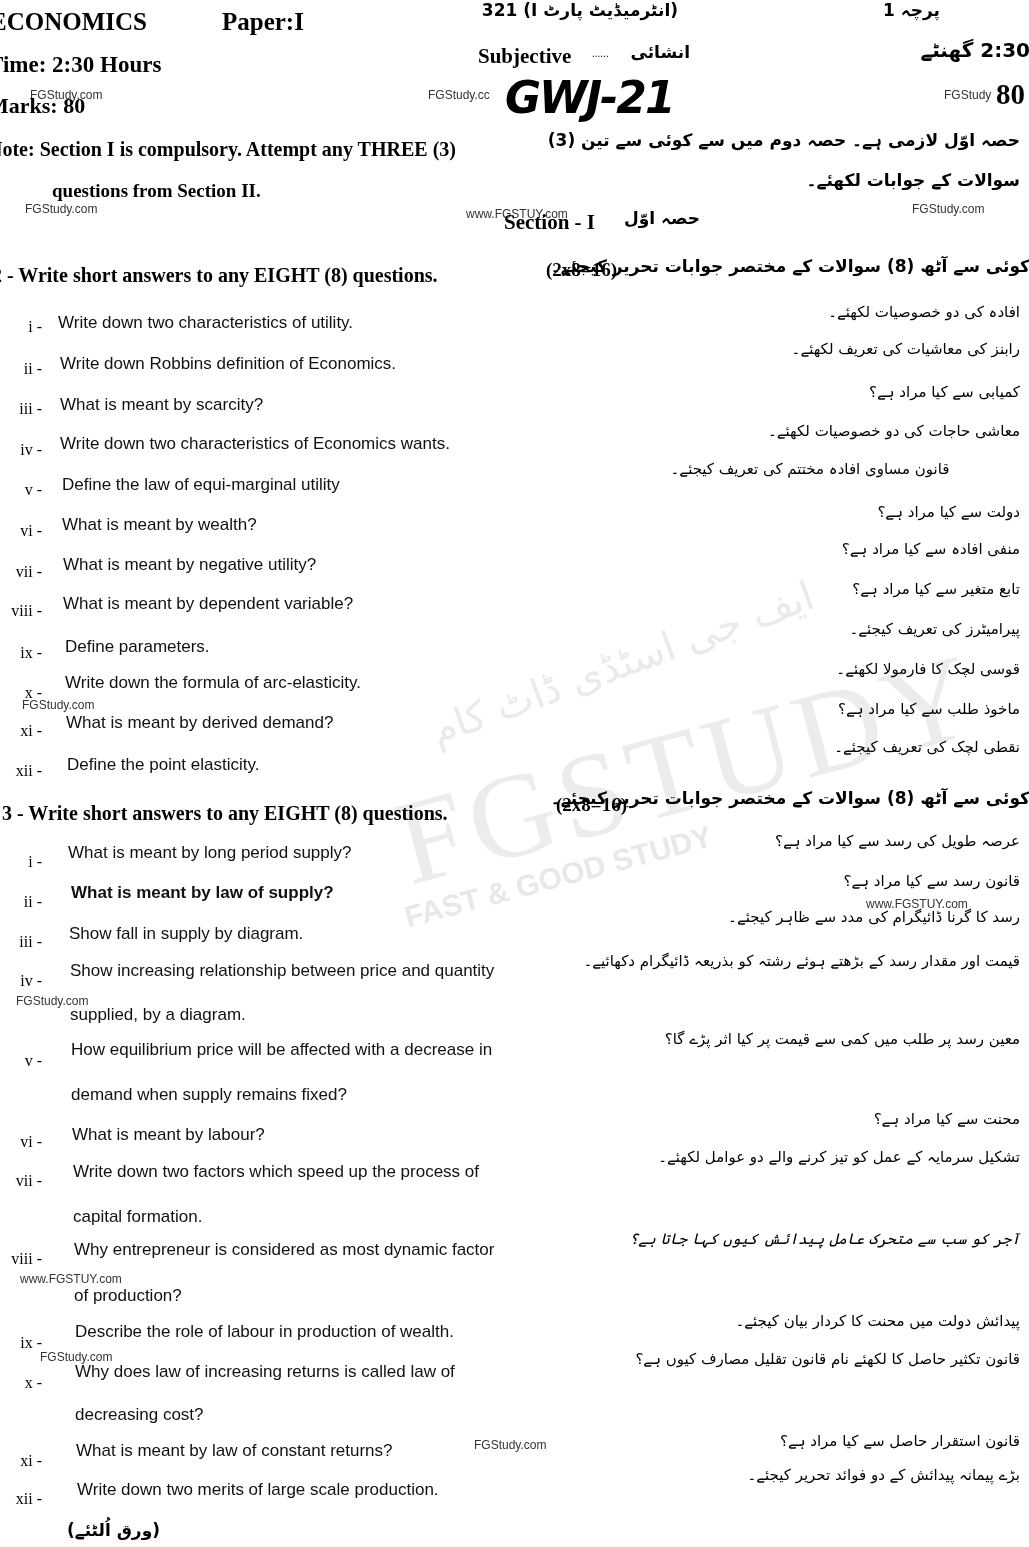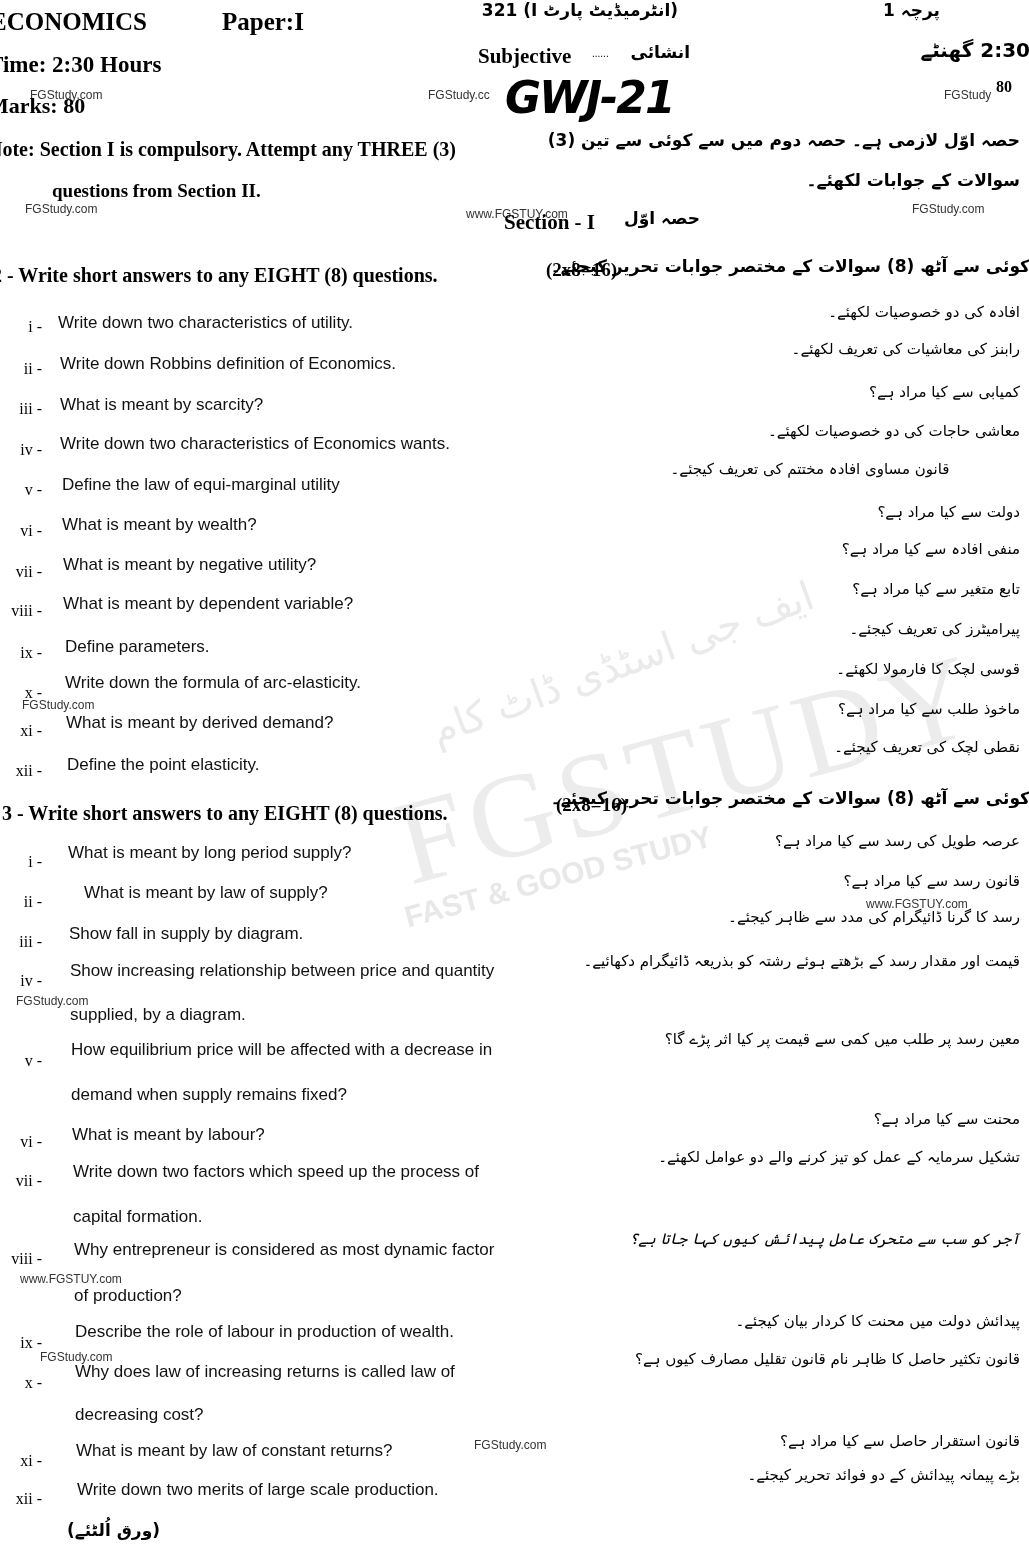--- a/index.html
+++ b/index.html
@@ -48,21 +48,21 @@
   <div class="abs urdu urdu-bold" style="left:478px;top:0px;width:200px;">(انٹرمیڈیٹ پارٹ I)  321</div>
   <div class="abs serif-bold" style="left:478px;top:44px;font-size:21px;">Subjective</div>
   <div class="abs sans" style="left:592px;top:48px;font-size:10px;">......</div>
   <div class="abs urdu urdu-bold" style="left:620px;top:42px;width:70px;">انشائی</div>
   <div class="abs wm" style="left:428px;top:88px;">FGStudy.cc</div>
   <div class="abs hand" style="left:505px;top:72px;">GWJ-21</div>
 
   <div class="abs urdu urdu-bold" style="left:860px;top:0px;width:80px;">پرچہ  1</div>
   <div class="abs urdu urdu-bold" style="left:900px;top:38px;width:130px;font-size:20px;">2:30  گھنٹے</div>
   <div class="abs wm" style="left:944px;top:88px;">FGStudy</div>
-  <div class="abs serif-bold" style="left:996px;top:78px;font-size:16px;">80</div>
+  <div class="abs serif-bold" style="left:996px;top:78px;font-size:29px;">80</div>
 
   <div class="abs serif-bold" style="left:-12px;top:138px;font-size:20px;">Note:  Section I is compulsory.  Attempt any THREE (3)</div>
   <div class="abs serif-bold" style="left:52px;top:180px;font-size:19px;">questions from Section II.</div>
   <div class="abs wm" style="left:25px;top:202px;">FGStudy.com</div>
   <div class="abs urdu urdu-bold" style="left:615px;top:130px;width:405px;">حصہ اوّل لازمی ہے۔  حصہ دوم میں سے کوئی سے تین (3)</div>
   <div class="abs urdu urdu-bold" style="left:615px;top:170px;width:405px;">سوالات کے جوابات لکھئے۔</div>
   <div class="abs wm" style="left:912px;top:202px;">FGStudy.com</div>
 
   <div class="abs wm" style="left:466px;top:207px;">www.FGSTUY.com</div>
   <div class="abs serif-bold" style="left:504px;top:210px;font-size:21px;">Section - I</div>
@@ -141,21 +141,21 @@
   <div class="abs urdu urdu-bold" style="left:660px;top:788px;width:370px;">کوئی سے آٹھ (8) سوالات کے مختصر جوابات تحریر کیجئے۔</div>
 
   <div>
     <div>
       <div class="abs qnum" style="left:-8px;top:853px;">i -</div>
       <div class="abs qtext" style="left:68px;top:843px;">What is meant by long period supply?</div>
       <div class="abs urdu" style="left:600px;top:832px;width:420px;">عرصہ طویل کی رسد سے کیا مراد ہے؟</div>
     </div>
     <div>
       <div class="abs qnum" style="left:-8px;top:893px;">ii -</div>
-      <div class="abs qtext" style="left:84px;top:883px;">What is meant by law of supply?</div>
+      <div class="abs qtext" style="left:71px;top:883px;font-weight:bold;">What is meant by law of supply?</div>
       <div class="abs urdu" style="left:600px;top:872px;width:420px;">قانون رسد سے کیا مراد ہے؟</div>
     </div>
     <div class="abs wm" style="left:866px;top:897px;">www.FGSTUY.com</div>
     <div>
       <div class="abs qnum" style="left:-8px;top:933px;">iii -</div>
       <div class="abs qtext" style="left:69px;top:924px;">Show fall in supply by diagram.</div>
       <div class="abs urdu" style="left:600px;top:908px;width:420px;">رسد کا گرنا ڈائیگرام کی مدد سے ظاہر کیجئے۔</div>
     </div>
     <div>
       <div class="abs qnum" style="left:-8px;top:972px;">iv -</div>
@@ -191,21 +191,21 @@
     <div>
       <div class="abs qnum" style="left:-8px;top:1334px;">ix -</div>
       <div class="abs qtext" style="left:75px;top:1322px;">Describe the role of labour in production of wealth.</div>
       <div class="abs wm" style="left:40px;top:1350px;">FGStudy.com</div>
       <div class="abs urdu" style="left:600px;top:1312px;width:420px;">پیدائش دولت میں محنت کا کردار بیان کیجئے۔</div>
     </div>
     <div>
       <div class="abs qnum" style="left:-8px;top:1374px;">x -</div>
       <div class="abs qtext" style="left:75px;top:1362px;">Why does law of increasing returns is called law of</div>
       <div class="abs qtext" style="left:75px;top:1405px;">decreasing cost?</div>
-      <div class="abs urdu" style="left:600px;top:1350px;width:420px;">قانون تکثیر حاصل کا ظاہر نام قانون تقلیل مصارف کیوں ہے؟</div>
+      <div class="abs urdu" style="left:600px;top:1350px;width:420px;">قانون تکثیر حاصل کا لکھئے نام قانون تقلیل مصارف کیوں ہے؟</div>
     </div>
     <div>
       <div class="abs qnum" style="left:-8px;top:1452px;">xi -</div>
       <div class="abs qtext" style="left:76px;top:1441px;">What is meant by law of constant returns?</div>
       <div class="abs wm" style="left:474px;top:1438px;">FGStudy.com</div>
       <div class="abs urdu" style="left:600px;top:1432px;width:420px;">قانون استقرار حاصل سے کیا مراد ہے؟</div>
     </div>
     <div>
       <div class="abs qnum" style="left:-8px;top:1490px;">xii -</div>
       <div class="abs qtext" style="left:77px;top:1480px;">Write down two merits of large scale production.</div>

